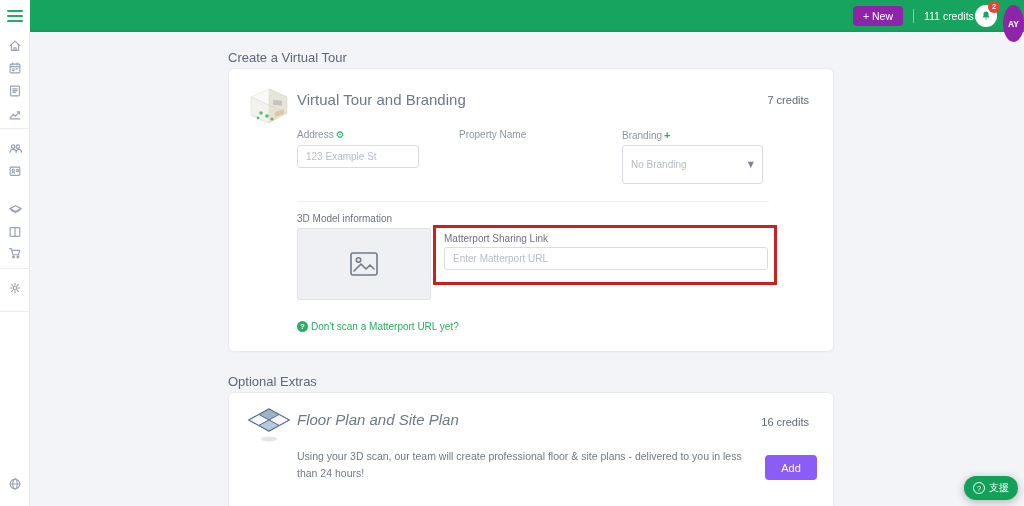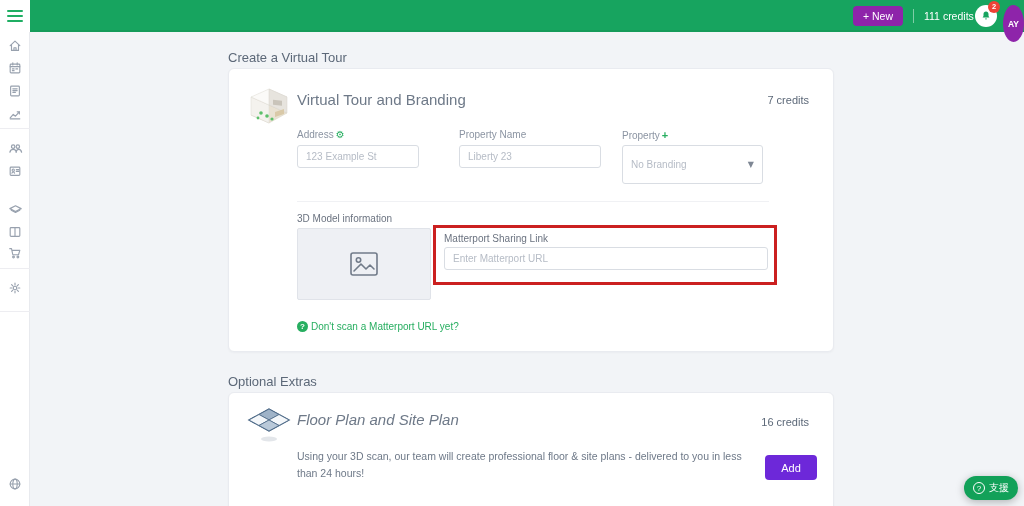--- a/index.html
+++ b/index.html
@@ -39,21 +39,21 @@
   .select-box .caret { color:#7e8794; font-size:8px; font-family:"DejaVu Sans",sans-serif; }
   .card-divider { position:absolute; left:68px; right:64px; top:132px; height:1px; background:#f0f1f4; }
   .model-label { position:absolute; left:68px; top:144px; font-size:10px; color:#6b7380; }
   .upload-box { position:absolute; left:68px; top:159px; width:134px; height:72px; background:#eef0f4; border:1px solid #e0e3e9; border-radius:2px; display:flex; align-items:center; justify-content:center; cursor:pointer; }
   .highlight-red { position:absolute; left:204px; top:156px; width:344px; height:60px; border:3px solid #cb2020; }
   .matterport-label { position:absolute; left:8px; top:5px; font-size:10px; color:#6b7380; }
   .matterport-input { left:8px; top:19px; width:324px; height:23px; }
   .help-link { position:absolute; left:68px; top:252px; font-size:10px; color:#27ae60; cursor:pointer; display:flex; align-items:center; gap:3px; }
   .q-badge { display:inline-flex; width:11px; height:11px; border-radius:50%; background:#27ae60; color:#fff; font-size:8px; align-items:center; justify-content:center; font-weight:bold; }
   .desc-text { position:absolute; left:68px; top:55px; width:460px; font-size:10.5px; line-height:1.6; color:#6e7988; }
-  .add-btn { position:absolute; left:536px; top:62px; width:52px; height:25px; background:#6d28d9; border:none; border-radius:4px; color:#fff; font-size:11px; font-family:inherit; cursor:pointer; }
+  .add-btn { position:absolute; left:536px; top:62px; width:52px; height:25px; background:#8b5cf6; border:none; border-radius:4px; color:#fff; font-size:11px; font-family:inherit; cursor:pointer; }
   .support-btn { position:absolute; left:964px; top:476px; height:24px; padding:0 9px; background:#12a159; border:none; border-radius:12px; color:#fff; font-size:10px; font-family:inherit,"DejaVu Sans",sans-serif; display:flex; align-items:center; gap:4px; cursor:pointer; box-shadow:0 2px 8px rgba(0,0,0,.28); }
   .support-q { display:inline-flex; width:12px; height:12px; border-radius:50%; border:1px solid #fff; font-size:8px; align-items:center; justify-content:center; }
 </style>
 </head>
 <body>
 
 <div class="hamburger-box">
     <i></i>
     <i></i>
     <i></i>
@@ -166,25 +166,24 @@
     </svg>
   </div>
   <div class="card-title" style="top:22px;">Virtual Tour and Branding</div>
   <div class="card-credits" style="top:25px;">7 credits</div>
 
   <div class="field-label" style="left:68px;">
     <span>Address</span><span class="glyph-gear">⚙</span>
   </div>
   <div class="field-label" style="left:230px;">Property Name</div>
   <div class="field-label" style="left:393px;">
-    <span>Property</span><span class="glyph-plus">+</span>
+    <span>Branding</span><span class="glyph-plus">+</span>
   </div>
 
   <input class="txt-input" style="left: 68px; top: 76px; width: 122px;" placeholder="123 Example St">
-  <input class="txt-input" style="left: 230px; top: 76px; width: 142px;" placeholder="Liberty 23">
   <div class="select-box" style="left:393px; top:76px; width:141px;">
     <span>No Branding</span>
     <span class="caret">▼</span>
   </div>
 
   <div class="card-divider"></div>
 
   <div class="model-label">3D Model information</div>
 
   <div class="upload-box">

